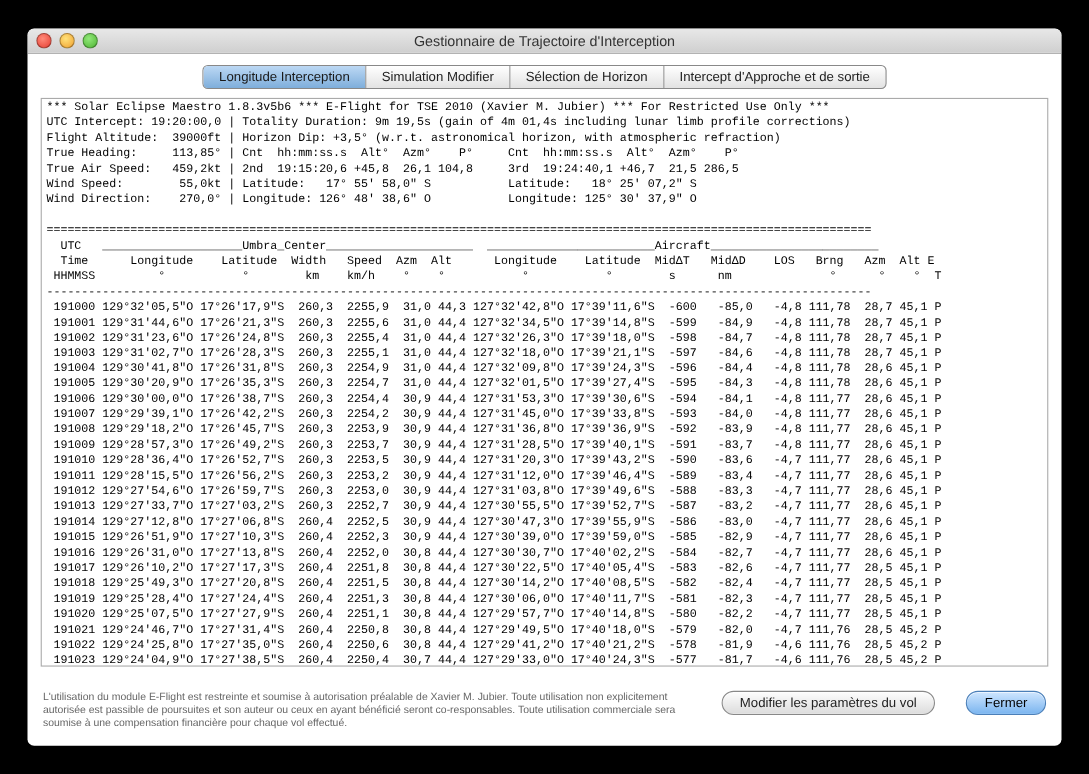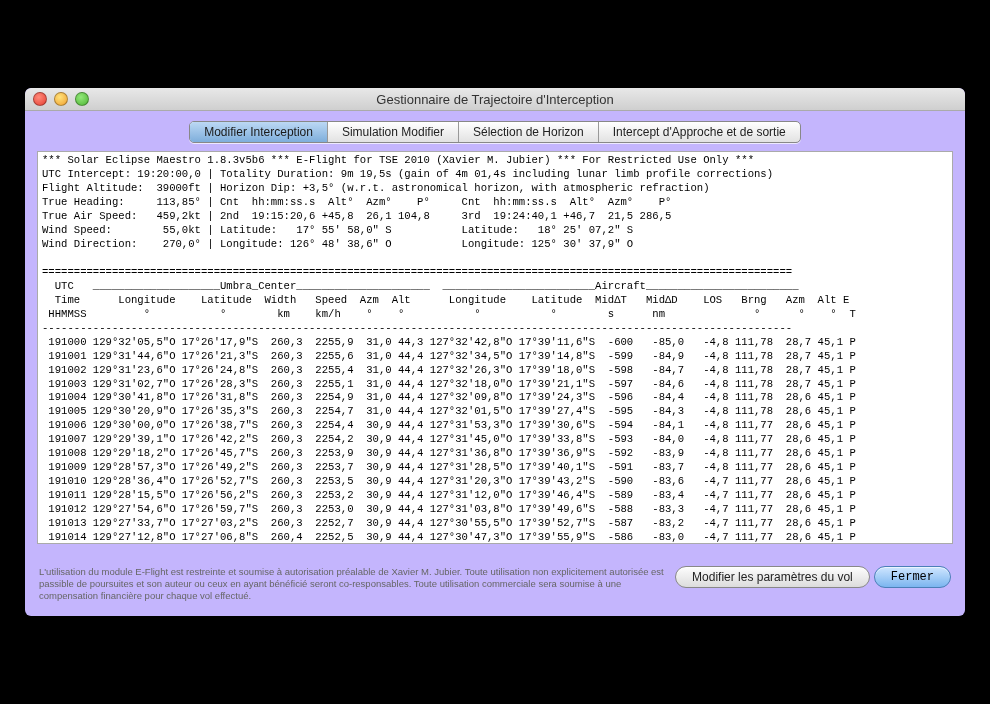--- a/index.html
+++ b/index.html
@@ -8,22 +8,22 @@
   background: #000;
   font-family: "Lucida Grande", "Helvetica Neue", sans-serif;
   width: 990px;
   height: 704px;
   display: flex;
   align-items: center;
   justify-content: center;
 }
 .window {
   width: 940px;
-  height: 528px;
-  background: #c4b5fd;
+  height: 652px;
+  background: #ffffff;
   border-radius: 6px;
   box-shadow: 0 10px 40px rgba(0,0,0,0.6);
   display: flex;
   flex-direction: column;
   overflow: hidden;
 }
 .titlebar {
   height: 22px;
   background: linear-gradient(#e8e8e8, #cfcfcf);
   border-bottom: 1px solid #aaa;
@@ -99,21 +99,21 @@
   font-family: Liberation Mono, monospace;
   font-size: 10.6px;
   line-height: 1.32;
   color: #000;
   white-space: pre;
 }
 .footer {
   display: flex;
   align-items: flex-start;
   padding: 22px 14px 14px 14px;
-  gap: 4px;
+  gap: 28px;
 }
 .disclaimer {
   flex: 1;
   font-size: 9.5px;
   color: #666;
   line-height: 1.25;
 }
 .btn {
   background: linear-gradient(#fdfdfd,#dcdcdc);
   border: 1px solid #888;
@@ -122,21 +122,20 @@
   font-size: 12px;
   color: #222;
   cursor: pointer;
   white-space: nowrap;
   box-shadow: 0 1px 0 rgba(255,255,255,0.6) inset;
 }
 .btn.default {
   background: linear-gradient(#cfe6ff,#7bb5ef);
   border-color: #4b7fb8;
   color: #000;
-  font-family: Liberation Mono, monospace;
 }
 
 .scroll-area::-webkit-scrollbar { width: 15px; background:#eee; }
 .scroll-area::-webkit-scrollbar-thumb { background: linear-gradient(#bcd8f4,#7eaedb); border-radius: 7px; border:1px solid #6a95c2;}
 .scroll-area::-webkit-scrollbar-button { height:15px; background:#e8e8e8; border:1px solid #bbb;}
 </style>
 </head>
 <body>
 
 <div class="window">
@@ -144,21 +143,21 @@
     <div class="traffic-lights">
       <div class="tlight tl-close"></div>
       <div class="tlight tl-min"></div>
       <div class="tlight tl-zoom"></div>
     </div>
     <div class="title">Gestionnaire de Trajectoire d'Interception</div>
   </div>
 
   <div class="tabs-row">
     <div class="segmented">
-      <div class="seg selected">Modifier Interception</div>
+      <div class="seg selected">Longitude Interception</div>
       <div class="seg">Simulation Modifier</div>
       <div class="seg">Sélection de Horizon</div>
       <div class="seg">Intercept d'Approche et de sortie</div>
     </div>
   </div>
 
   <div class="content-frame">
     <div class="scroll-area">
       <pre class="data-text" id="pre-content">*** Solar Eclipse Maestro 1.8.3v5b6 *** E-Flight for TSE 2010 (Xavier M. Jubier) *** For Restricted Use Only ***
 UTC Intercept: 19:20:00,0 | Totality Duration: 9m 19,5s (gain of 4m 01,4s including lunar limb profile corrections)

